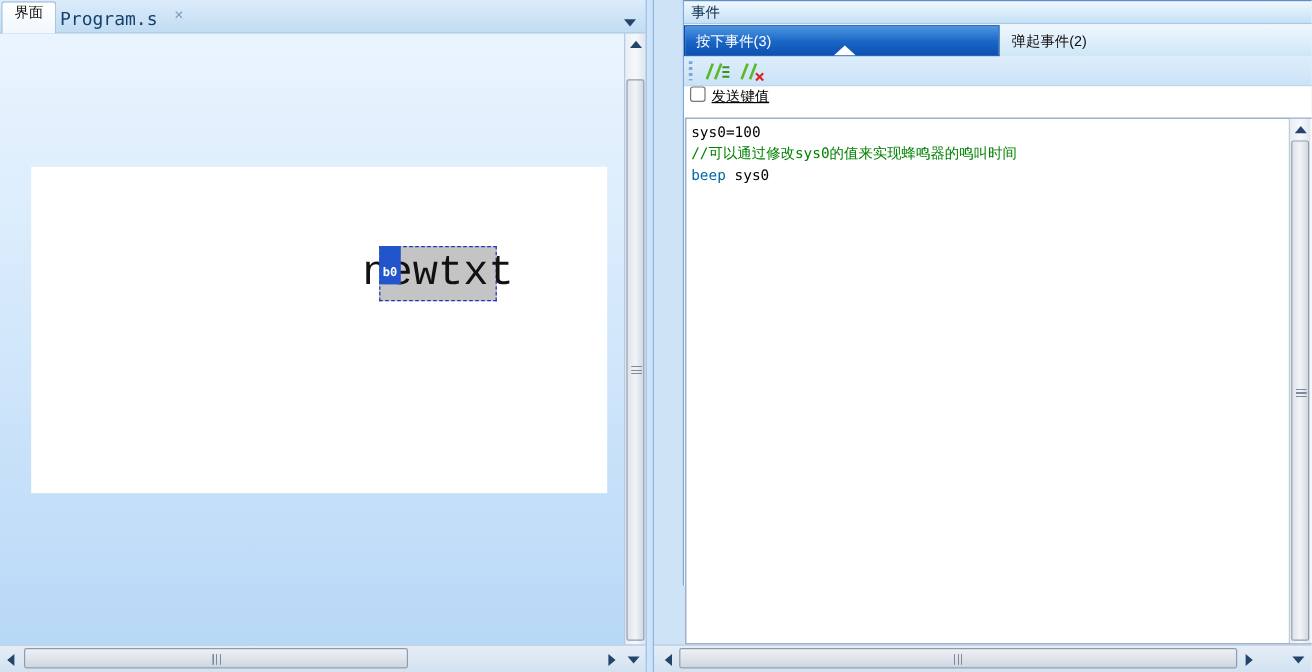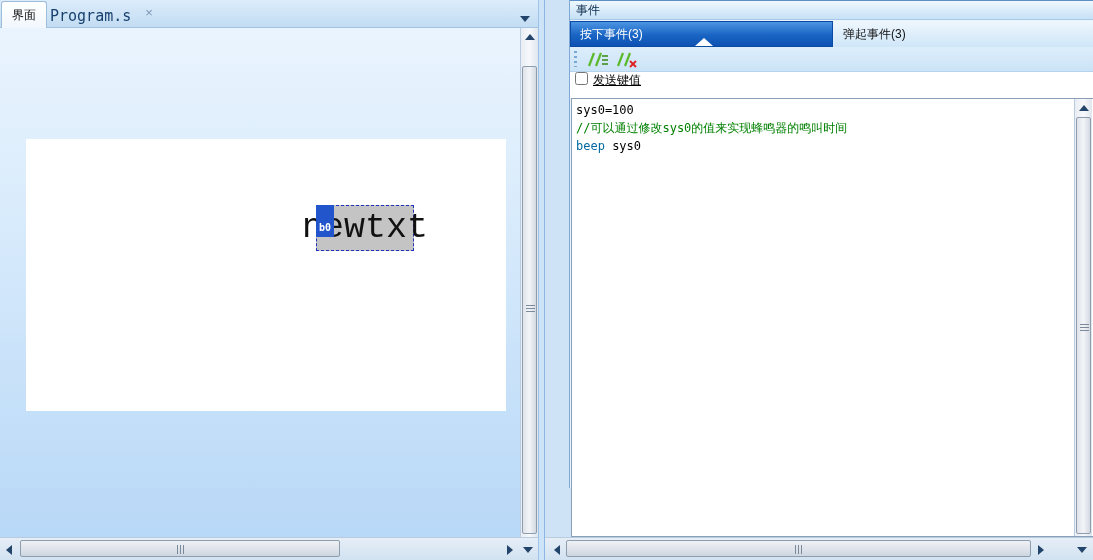--- a/index.html
+++ b/index.html
@@ -6,21 +6,21 @@
   html,body { width:1093px; height:560px; overflow:hidden; }
   body { font-family:"Liberation Sans", sans-serif; font-size:12px; }
   .app { position:relative; width:1093px; height:560px; background:#cfe3f7; }
 
   
   .left-panel { position:absolute; left:0; top:0; width:538px; height:560px; }
   .lp-tabbar { position:absolute; left:0; top:0; width:538px; height:28px;
     background:linear-gradient(#dcecfb,#c2dcf2); border-bottom:1px solid #a3c3e0; }
   .lp-tab-active { position:absolute; left:1px; top:1px; height:27px; width:46px;
     background:linear-gradient(#ffffff,#f1f7fd); border:1px solid #9dbddc; border-bottom:none;
-    border-radius:3px 3px 0 0; display:flex; align-items:center; justify-content:center;
+    border-radius:3px 3px 0 0; display:flex; justify-content:center;
     color:#111; z-index:2; }
   .lp-tab-inactive { position:absolute; left:50px; top:4px; height:24px; width:86px;
     display:flex; align-items:center; color:#17406e;
     font-family:"DejaVu Sans Mono", monospace; font-size:15px; }
   .lp-tab-close { position:absolute; left:142px; top:6px; width:14px; height:14px;
     color:#7e97b1; font-size:13px; line-height:14px; text-align:center; cursor:default; }
   .lp-dropdown { position:absolute; left:520px; top:11px; }
 
   .lp-canvas { position:absolute; left:0; top:28px; width:520px; height:509px;
     background:linear-gradient(#eaf4fe 0%, #dcedfc 30%, #b8d8f7 100%); overflow:hidden; }
@@ -174,21 +174,21 @@
         </g>
       </svg>
     </div>
 
     <div class="rp-tabrow">
       <div class="rp-tab-active">
         <span>按下事件(3)</span>
         <div class="rp-tab-notch"></div>
       </div>
       <div class="rp-tab-inactive">
-        <span>弹起事件(3)</span>
+        <span>弹起事件(2)</span>
       </div>
       <div class="rp-tab-dd">
         <span class="tri tri-down"></span>
       </div>
     </div>
 
     <div class="rp-toolbar">
       <div class="tb-grip"></div>
       <div class="tb-icon">
         <svg width="24" height="17" viewBox="0 0 24 17">

